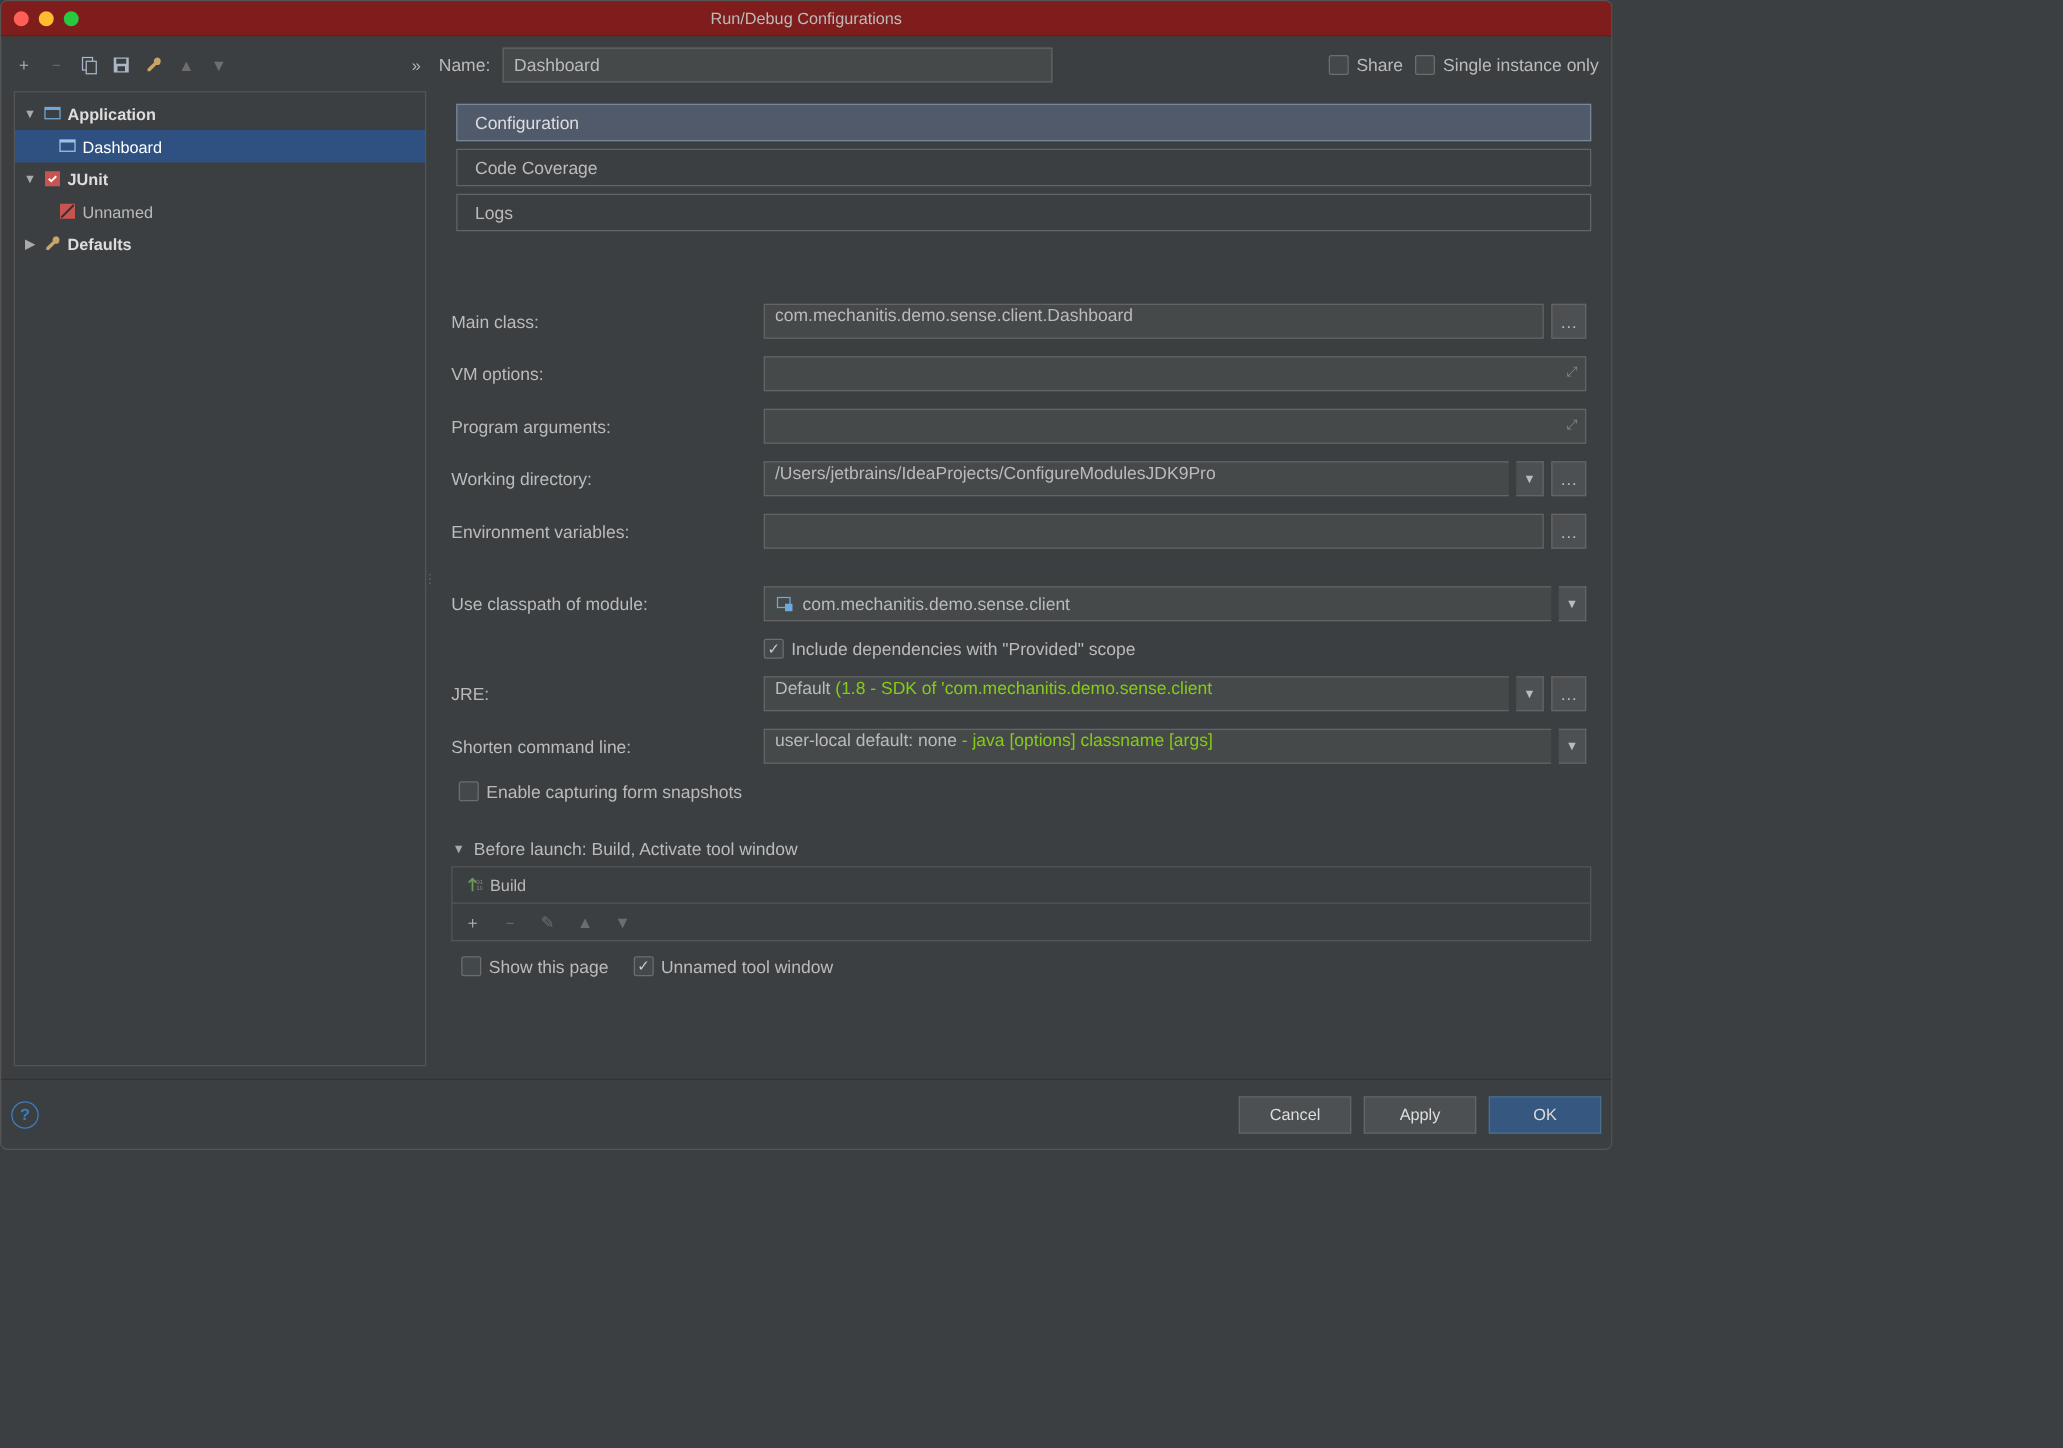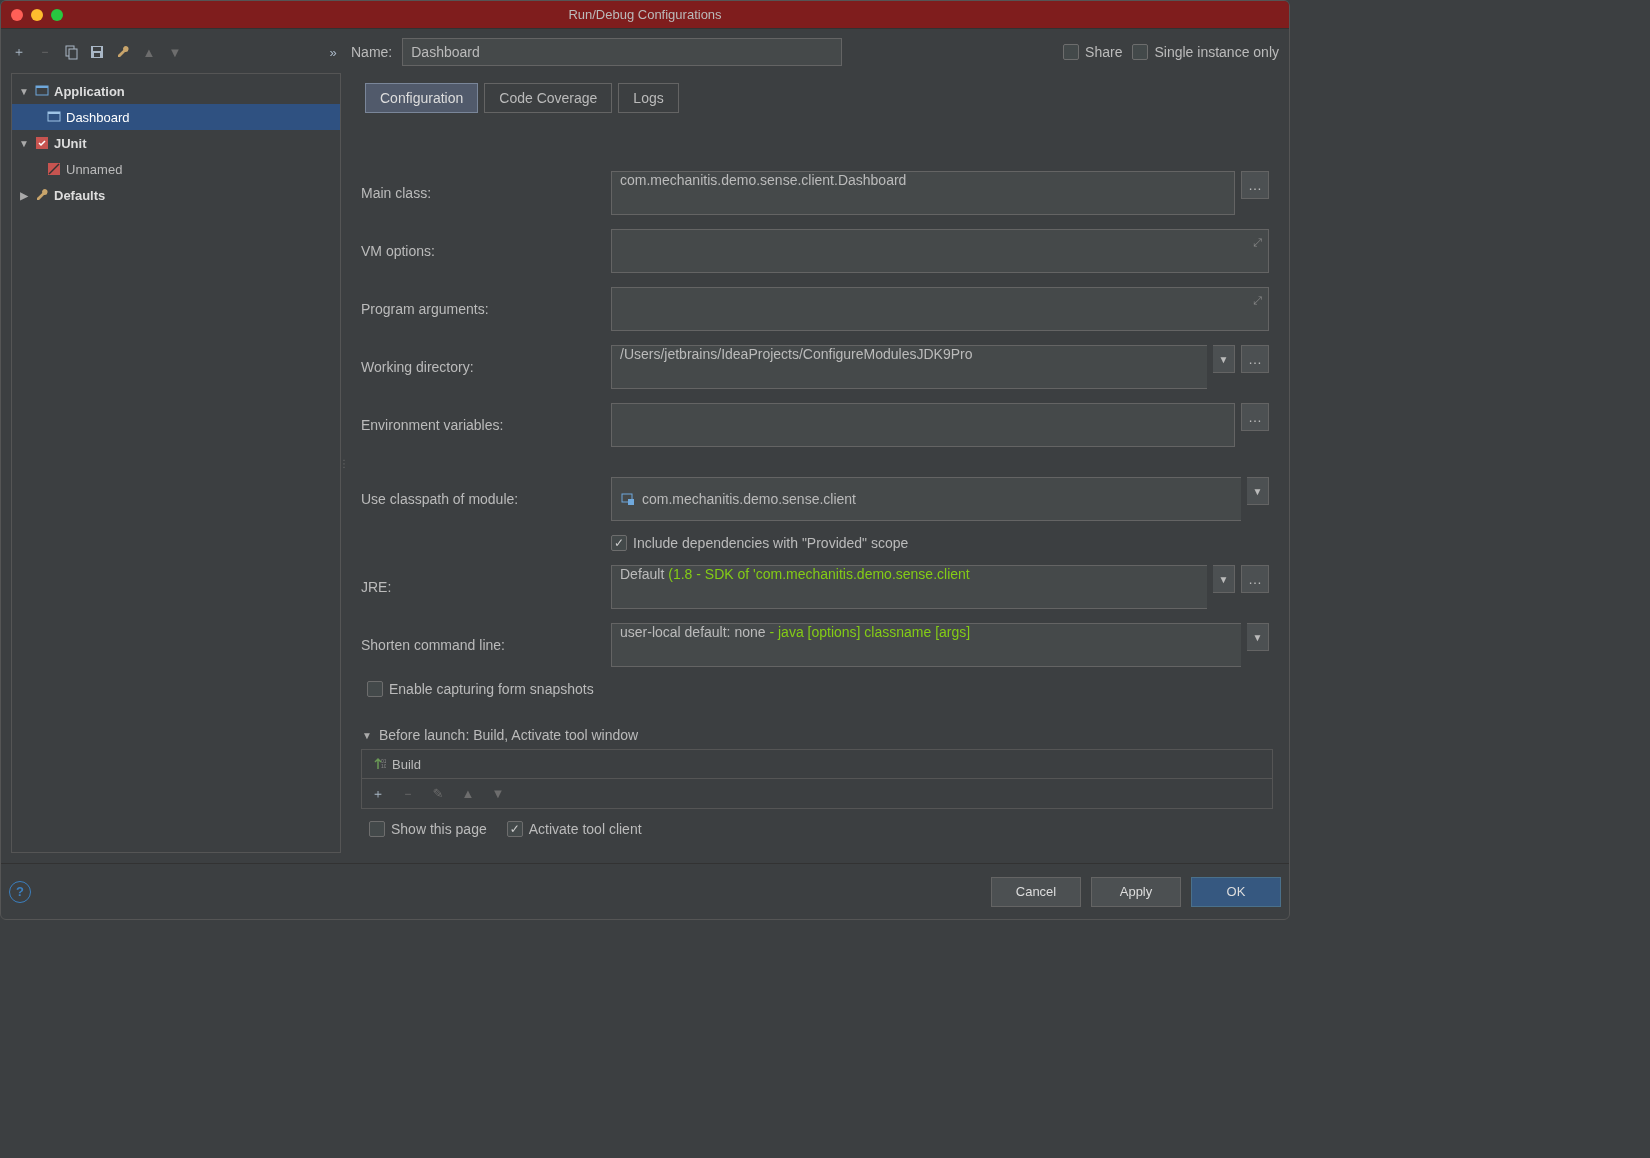--- a/index.html
+++ b/index.html
@@ -32,28 +32,28 @@
 .tree-indent1 { padding-left:34px; }
 .arrow { width:12px; text-align:center; font-size:10px; color:#aaa;}
 .right { flex:1; display:flex; flex-direction:column; padding:0 6px 0 14px; min-width:0;}
 .namerow { display:flex; align-items:center; gap:10px; height:34px;}
 .namerow label{ font-size:14px;}
 .txt { background:#45494a; border:1px solid #646464; color:#bbb; height:28px; padding:0 8px; font-size:14px;}
 .nametxt { width:440px; }
 .chk { width:16px; height:16px; background:#43494a; border:1px solid #6d6d6d; display:inline-flex; align-items:center; justify-content:center; cursor:pointer; border-radius:2px;}
 .chk.checked::after{ content:"✓"; color:#ccc; font-size:12px;}
 .chklabel { display:flex; align-items:center; gap:6px; font-size:14px;}
-.tabs { display:flex; gap:6px; margin:10px 0 12px 4px;}
+.tabs { display:flex; gap:6px; margin:10px 0 12px 4px;flex-direction:column;}
 .tab { padding:6px 14px; border:1px solid #646464; background:#3c3f41; color:#bbb; font-size:14px; cursor:pointer;}
 .tab.active { background:#515a6b; border-color:#7a8699; color:#ddd;}
 .form { display:flex; flex-direction:column; gap:14px; padding-right:4px;margin-top:46px;}
 .frow { display:flex; align-items:center; gap:10px;}
 .frow .flabel { width:240px; font-size:14px;}
 .frow .fctrl { flex:1; display:flex; gap:6px; min-width:0;}
-.finput { flex:1; background:#45494a; border:1px solid #646464; color:#bbb; height:44px; padding:0 8px; font-size:14px; min-width:0; position:relative;}
+.finput { flex:1; background:#45494a; border:1px solid #646464; color:#bbb; height:28px; padding:0 8px; font-size:14px; min-width:0; position:relative;}
 .dimtxt{ color:#84cc16; }
 .smallbtn { width:28px; height:28px; background:#4c5052; border:1px solid #646464; color:#bbb; display:flex; align-items:center; justify-content:center; cursor:pointer; font-size:14px;}
 .ddarrow { width:22px; height:28px; background:#4c5052; border:1px solid #646464; border-left:none; display:flex; align-items:center; justify-content:center; color:#bbb; font-size:10px; cursor:pointer;}
 .expand-ic{ position:absolute; right:6px; top:6px; color:#888; font-size:11px;}
 .section { margin-top:30px;}
 .sechdr { display:flex; align-items:center; gap:6px; font-size:14px; margin-bottom:6px;}
 .listbox { border:1px solid #555; height:30px; display:flex; align-items:center; padding:0 8px; gap:6px;}
 .listtoolbar { border:1px solid #555; border-top:none; height:30px; display:flex; align-items:center; gap:14px; padding:0 8px;}
 .footer { height:56px; display:flex; align-items:center; justify-content:flex-end; gap:10px; padding:0 8px; border-top:1px solid #323232;}
 .btn { min-width:90px; height:30px; background:#4c5052; border:1px solid #646464; color:#ddd; font-size:13px; cursor:pointer;}
@@ -270,21 +270,21 @@
             <span class="tb-btn dim">▲</span>
             <span class="tb-btn dim">▼</span>
           </div>
           <div style="display:flex; gap:20px; margin-top:12px; margin-left:8px;">
             <label class="chklabel">
                 <span class="chk"></span>
                 <span>Show this page</span>
               </label>
             <label class="chklabel">
                 <span class="chk checked"></span>
-                <span>Activate tool client</span>
+                <span>Unnamed tool window</span>
               </label>
           </div>
         </div>
       </div>
     </div>
   </div>
 
   <div class="footer">
     <div class="help">?</div>
     <button class="btn">Cancel</button>

